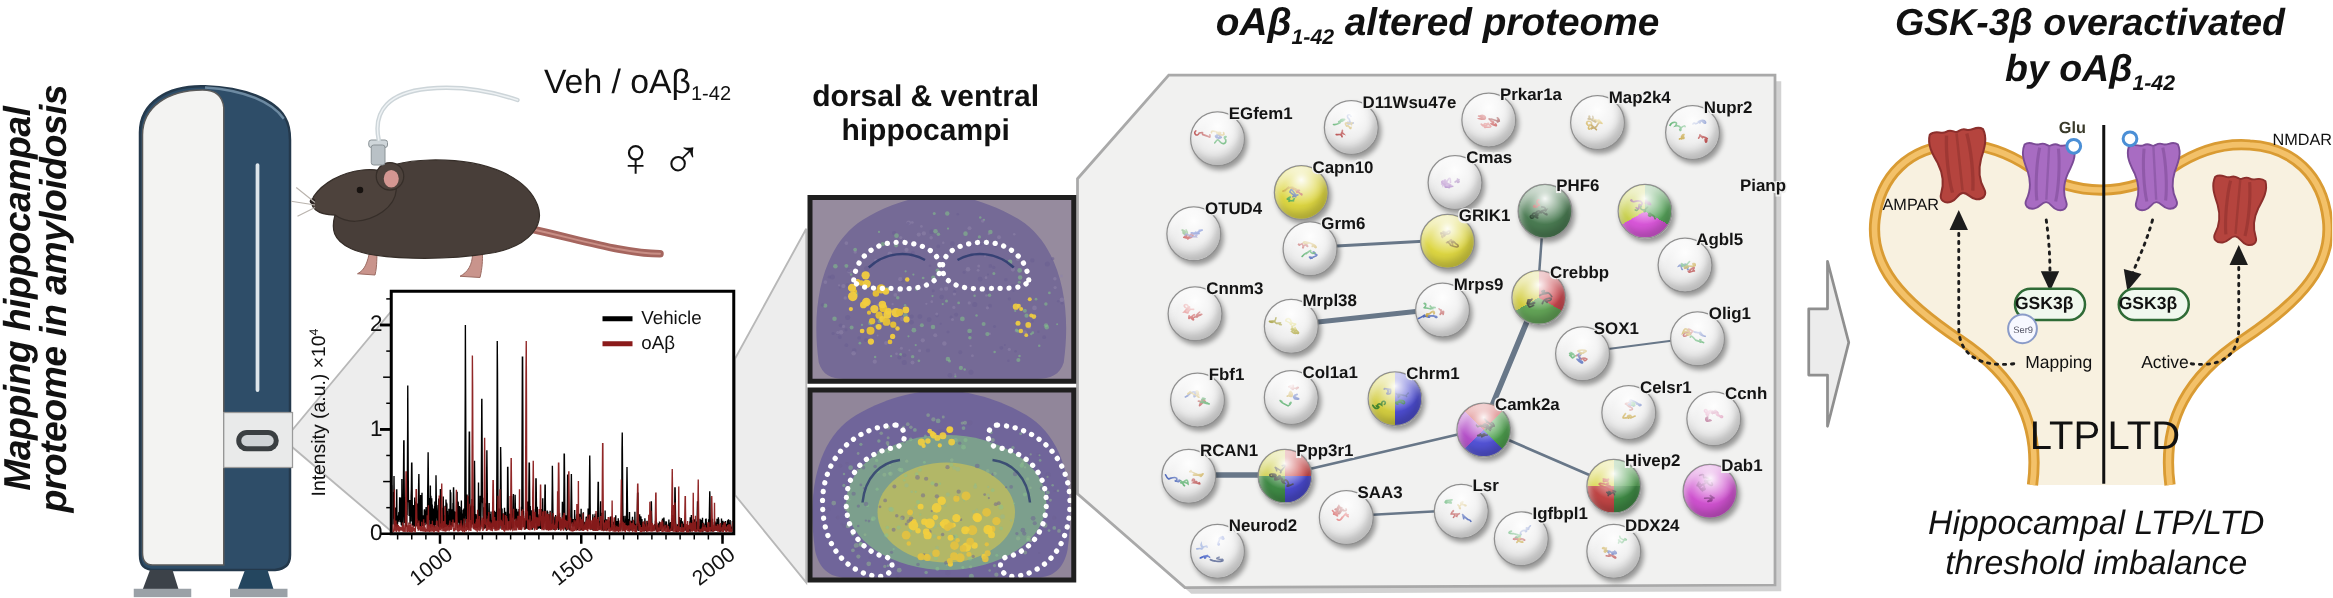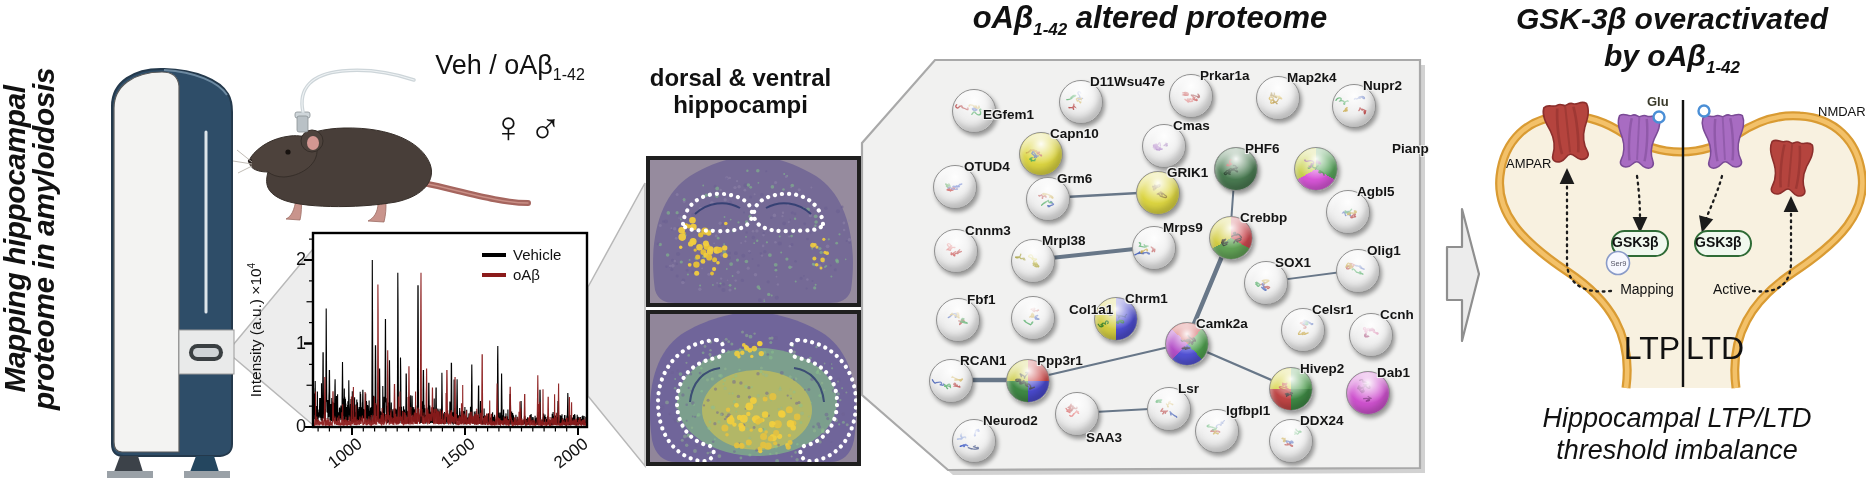--- a/index.html
+++ b/index.html
@@ -914,21 +914,21 @@
 
 <div id="nodes">
       <div class="node" style="left: 952px; top: 89px; background: rgb(237, 237, 237);">
         <svg viewBox="-21 -21 42 42">
           <path d="M -6.1 -3.2 c 0.3 3.1, 0.6 1.9, -4.9 0.1 c -2.7 0.0, 1.6 -3.1, -3.6 -1.5 c -1.5 3.7, -5.4 0.1, -2.7 -1.7" fill="none" stroke="#b23737" stroke-width="1.3" stroke-linecap="round" opacity="0.85"></path>
           <path d="M 1.1 -0.2 c 3.7 -3.1, 1.7 1.8, -2.6 -2.0 c 3.6 -3.4, 5.8 4.8, 2.5 -0.8 c -1.4 1.3, -4.3 0.2, -1.3 2.3" fill="none" stroke="#3755b2" stroke-width="1.3" stroke-linecap="round" opacity="0.85"></path>
           <path d="M -2.2 3.3 c 3.1 -4.0, 2.5 -2.3, 4.3 -0.8 c 1.4 2.0, 5.2 2.2, 4.5 -1.7 c -3.6 -3.4, 2.8 -2.9, -1.0 -1.6" fill="none" stroke="#37a04f" stroke-width="1.3" stroke-linecap="round" opacity="0.85"></path>
           <path d="M 4.9 -4.9 c -0.7 -0.6, 3.0 3.8, -4.7 1.0 c 3.7 -0.2, 3.0 -1.8, -1.2 -0.8 c 3.7 0.1, -4.4 -3.1, -3.8 -0.2" fill="none" stroke="#c09a2a" stroke-width="1.3" stroke-linecap="round" opacity="0.85"></path>
         </svg>
       </div>
-      <div class="node-label" style="left: 983px; top: 83px; margin-top: 24px;">EGfem1</div>
+      <div class="node-label" style="left: 983px; top: 83px;">EGfem1</div>
       <div class="node" style="left: 1059px; top: 80px; background: rgb(237, 237, 237);">
         <svg viewBox="-21 -21 42 42">
           <path d="M -7.1 2.2 c 0.4 1.1, -1.4 1.9, 0.9 2.8 c -2.7 -3.4, -1.4 2.9, -1.1 2.3 c -0.2 -3.1, -5.3 -0.8, -4.7 -1.8" fill="none" stroke="#b23737" stroke-width="1.3" stroke-linecap="round" opacity="0.85"></path>
           <path d="M 1.6 -3.7 c -4.4 1.2, -5.5 0.9, -4.5 -0.4 c 3.6 -0.5, 3.0 4.2, 1.3 -2.6 c -3.4 -2.8, 0.2 -5.0, 1.4 -2.3" fill="none" stroke="#3755b2" stroke-width="1.3" stroke-linecap="round" opacity="0.85"></path>
           <path d="M -6.6 -6.5 c 4.6 -0.5, -4.2 2.7, -1.6 1.5 c -2.8 -0.2, 5.2 -3.6, -2.2 0.6 c 4.5 -0.5, -1.6 2.6, -3.8 2.0" fill="none" stroke="#37a04f" stroke-width="1.3" stroke-linecap="round" opacity="0.85"></path>
           <path d="M -0.2 -0.1 c -0.5 3.0, -1.6 -2.8, -3.4 -1.0 c 1.5 1.1, -4.9 -3.9, 2.8 -2.3 c 2.3 1.3, 1.1 -2.5, 1.1 1.2" fill="none" stroke="#c09a2a" stroke-width="1.3" stroke-linecap="round" opacity="0.85"></path>
         </svg>
       </div>
       <div class="node-label" style="left: 1090px; top: 74px;">D11Wsu47e</div>
       <div class="node" style="left: 1169px; top: 74px; background: rgb(237, 237, 237);">
@@ -1094,21 +1094,21 @@
       </div>
       <div class="node-label" style="left: 967px; top: 292px;">Fbf1</div>
       <div class="node" style="left: 1011px; top: 296px; background: rgb(237, 237, 237);">
         <svg viewBox="-21 -21 42 42">
           <path d="M 4.2 -6.9 c -0.4 -2.6, 5.4 0.0, -4.3 -0.6 c 3.4 3.3, 0.5 -2.4, 1.5 -1.2 c -3.0 3.2, 4.4 -3.5, -3.3 -0.0" fill="none" stroke="#b23737" stroke-width="1.3" stroke-linecap="round" opacity="0.85"></path>
           <path d="M 2.6 1.0 c 3.4 -1.9, -2.2 -2.5, 0.7 0.2 c 0.4 -0.0, 5.9 0.5, -0.2 -1.1 c 2.3 2.3, -5.1 -0.7, 1.6 -2.6" fill="none" stroke="#3755b2" stroke-width="1.3" stroke-linecap="round" opacity="0.85"></path>
           <path d="M -8.0 3.3 c -0.9 -0.0, 0.3 -1.6, 0.7 0.9 c -0.9 -3.1, -5.0 -2.3, 4.8 2.5 c 2.3 -1.0, 3.2 -4.6, 1.2 -1.8" fill="none" stroke="#37a04f" stroke-width="1.3" stroke-linecap="round" opacity="0.85"></path>
           <path d="M 0.2 -1.0 c 0.8 0.7, 1.1 -4.9, -1.6 -2.5 c 0.4 -1.7, 2.9 -2.7, -0.6 2.1 c 3.7 1.9, 3.2 -2.9, -1.2 0.4" fill="none" stroke="#c09a2a" stroke-width="1.3" stroke-linecap="round" opacity="0.85"></path>
         </svg>
       </div>
-      <div class="node-label" style="left: 1042px; top: 302px; margin-left: 27px;">Col1a1</div>
+      <div class="node-label" style="left: 1042px; top: 290px;">Col1a1</div>
       <div class="node" style="left: 1094px; top: 297px; background: conic-gradient(rgb(77, 77, 208) 0%, rgb(77, 77, 208) 50%, rgb(211, 205, 64) 50%, rgb(211, 205, 64) 100%);">
         <svg viewBox="-21 -21 42 42">
           <path d="M -8.5 4.5 c 2.8 -1.6, -2.7 -5.0, -2.1 0.5 c -4.1 -2.8, -3.5 2.3, -4.2 0.9 c 4.6 -0.1, -0.1 4.5, -3.0 -0.7" fill="none" stroke="#287828" stroke-width="1.3" stroke-linecap="round" opacity="0.85"></path>
           <path d="M -5.8 -6.3 c -0.3 -1.2, 1.9 -0.7, 0.0 1.6 c -2.8 0.5, 3.9 2.9, 2.2 -2.9 c -3.8 0.1, -5.0 -1.3, -5.0 -0.0" fill="none" stroke="#203080" stroke-width="1.3" stroke-linecap="round" opacity="0.85"></path>
           <path d="M 1.5 3.2 c 3.3 3.3, -5.9 -1.7, 3.4 -0.3 c 3.5 3.2, 4.4 -2.6, -1.6 -1.4 c -0.7 -1.2, 4.1 1.3, -1.6 0.9" fill="none" stroke="#287828" stroke-width="1.3" stroke-linecap="round" opacity="0.85"></path>
           <path d="M 1.0 -4.1 c 1.9 1.4, 1.2 0.0, 1.7 2.9 c 4.0 -2.4, -4.4 -3.2, 4.4 -1.5 c 4.6 0.4, -0.2 2.5, 3.5 -1.9" fill="none" stroke="#203080" stroke-width="1.3" stroke-linecap="round" opacity="0.85"></path>
         </svg>
       </div>
       <div class="node-label" style="left: 1125px; top: 291px;">Chrm1</div>
       <div class="node" style="left: 1281px; top: 308px; background: rgb(237, 237, 237);">
@@ -1175,21 +1175,21 @@
       </div>
       <div class="node-label" style="left: 1377px; top: 365px;">Dab1</div>
       <div class="node" style="left: 1055px; top: 392px; background: rgb(237, 237, 237);">
         <svg viewBox="-21 -21 42 42">
           <path d="M -6.5 -3.8 c 0.1 0.3, -0.4 3.2, -3.1 1.1 c -2.1 0.7, 3.3 -4.0, 2.0 -0.6 c 0.4 1.2, 2.2 4.9, -3.4 -2.3" fill="none" stroke="#c42222" stroke-width="1.3" stroke-linecap="round" opacity="0.85"></path>
           <path d="M -7.9 -6.4 c 4.4 0.5, -4.1 0.5, 0.3 -0.6 c 3.4 3.2, -2.2 2.8, 1.7 -2.5 c 2.2 3.5, -3.2 1.1, -0.1 2.8" fill="none" stroke="#a01818" stroke-width="1.3" stroke-linecap="round" opacity="0.85"></path>
           <path d="M 1.5 -2.1 c -4.7 -1.3, 3.9 4.2, -2.1 -0.2 c -0.7 -0.1, 2.8 -4.0, -2.7 2.6 c 0.4 -2.8, -0.7 4.0, -3.9 1.2" fill="none" stroke="#d84040" stroke-width="1.3" stroke-linecap="round" opacity="0.85"></path>
           <path d="M -2.2 -6.3 c -3.9 -0.2, -2.1 -4.3, -1.6 0.7 c -2.0 3.7, -3.8 4.0, 0.6 -2.5 c -2.7 2.8, 4.7 3.8, 3.0 1.2" fill="none" stroke="#901414" stroke-width="1.3" stroke-linecap="round" opacity="0.85"></path>
         </svg>
       </div>
-      <div class="node-label" style="left: 1086px; top: 386px; margin-top: 44px;">SAA3</div>
+      <div class="node-label" style="left: 1086px; top: 386px;">SAA3</div>
       <div class="node" style="left: 1147px; top: 387px; background: rgb(237, 237, 237);">
         <svg viewBox="-21 -21 42 42">
           <path d="M -6.2 4.9 c 1.8 -3.4, -1.2 -2.5, 2.6 -0.8 c 1.2 -3.8, 5.9 -1.3, -4.4 -2.0 c 0.6 -1.6, 2.5 -3.8, 1.5 -1.9" fill="none" stroke="#b23737" stroke-width="1.3" stroke-linecap="round" opacity="0.85"></path>
           <path d="M 1.5 4.0 c 0.9 3.2, 0.2 1.7, 0.5 0.6 c -1.4 -3.6, -1.9 -1.9, 3.3 2.0 c 0.3 0.7, 1.2 -0.6, 2.4 1.5" fill="none" stroke="#3755b2" stroke-width="1.3" stroke-linecap="round" opacity="0.85"></path>
           <path d="M -8.2 -6.8 c -2.1 -1.4, 4.3 2.0, -4.8 -1.3 c 4.8 3.4, -4.6 -0.3, 3.6 0.9 c 3.0 -3.1, 3.4 -1.8, -2.4 -1.3" fill="none" stroke="#37a04f" stroke-width="1.3" stroke-linecap="round" opacity="0.85"></path>
           <path d="M 3.2 -4.5 c -1.2 0.2, 3.8 0.3, -3.6 -1.4 c -0.7 -1.1, 4.0 -3.8, -0.0 0.9 c -3.3 2.9, 2.3 4.7, -2.2 -0.1" fill="none" stroke="#c09a2a" stroke-width="1.3" stroke-linecap="round" opacity="0.85"></path>
         </svg>
       </div>
       <div class="node-label" style="left: 1178px; top: 381px;">Lsr</div>
       <div class="node" style="left: 952px; top: 419px; background: rgb(237, 237, 237);">

